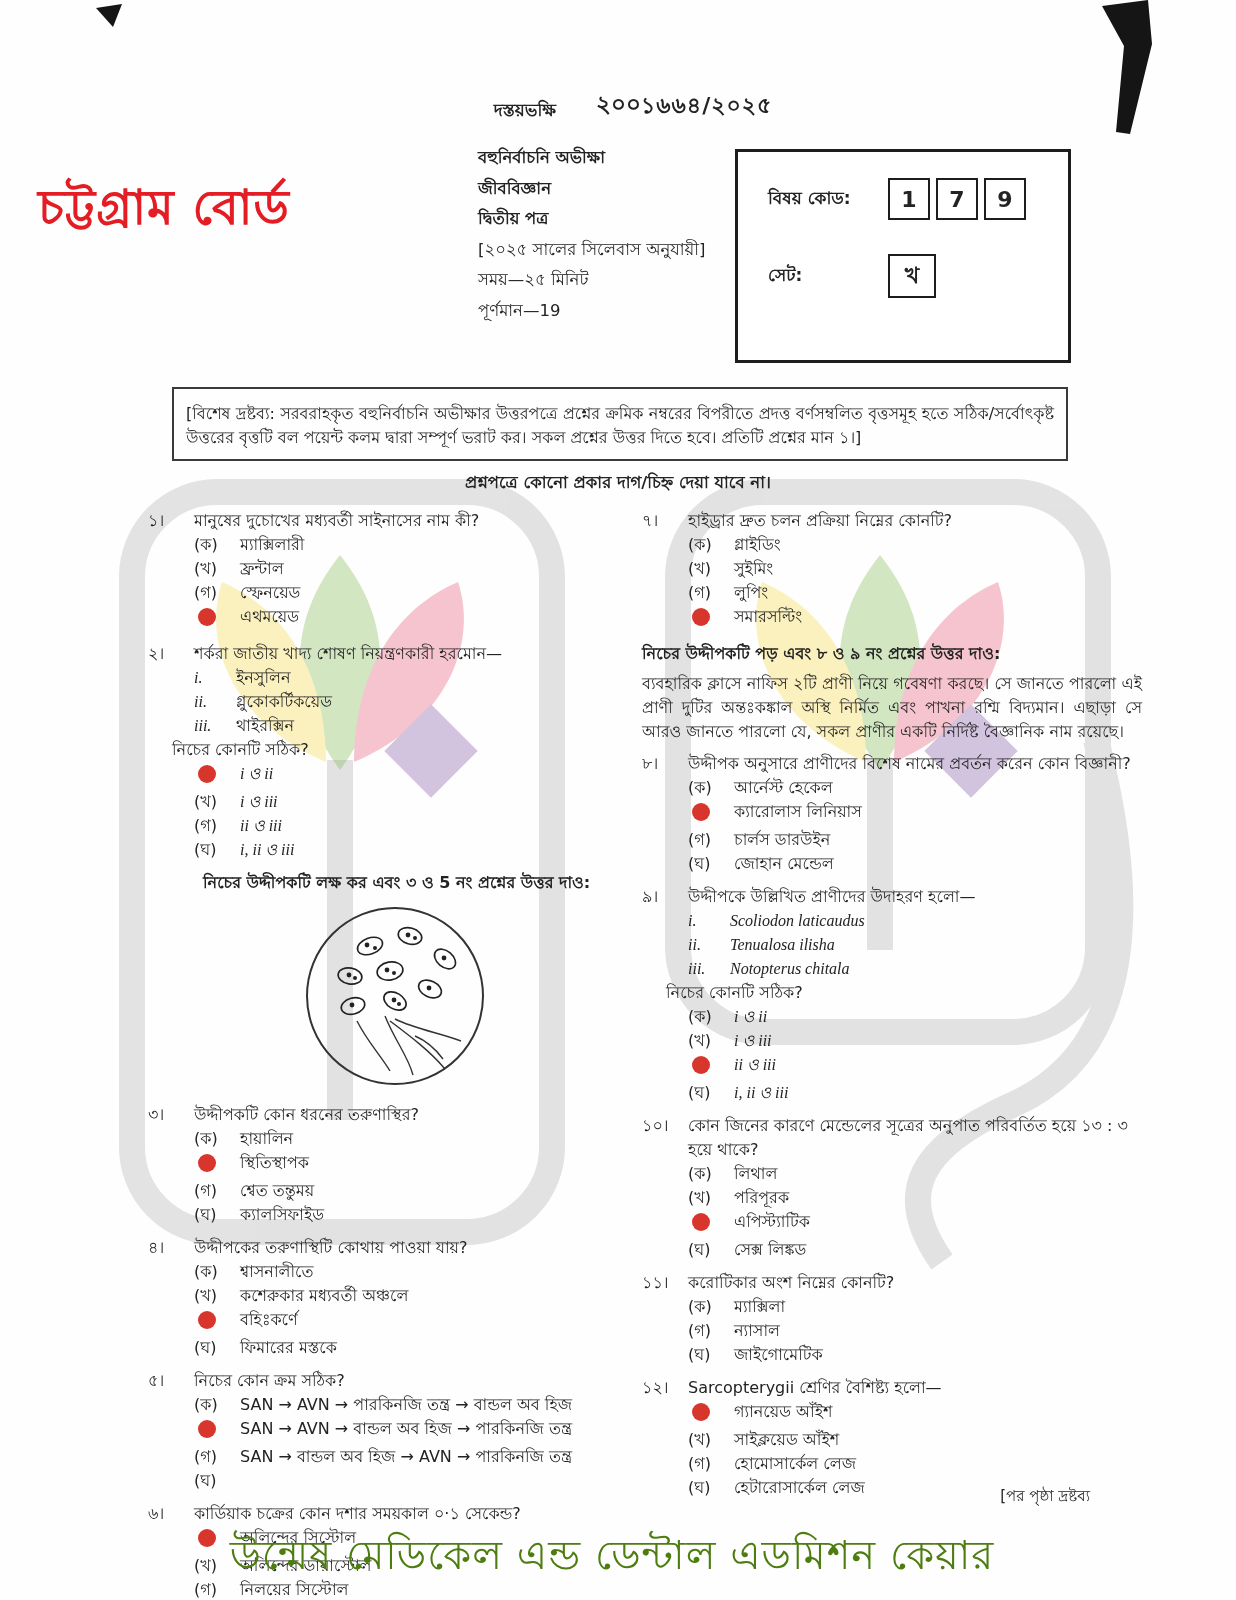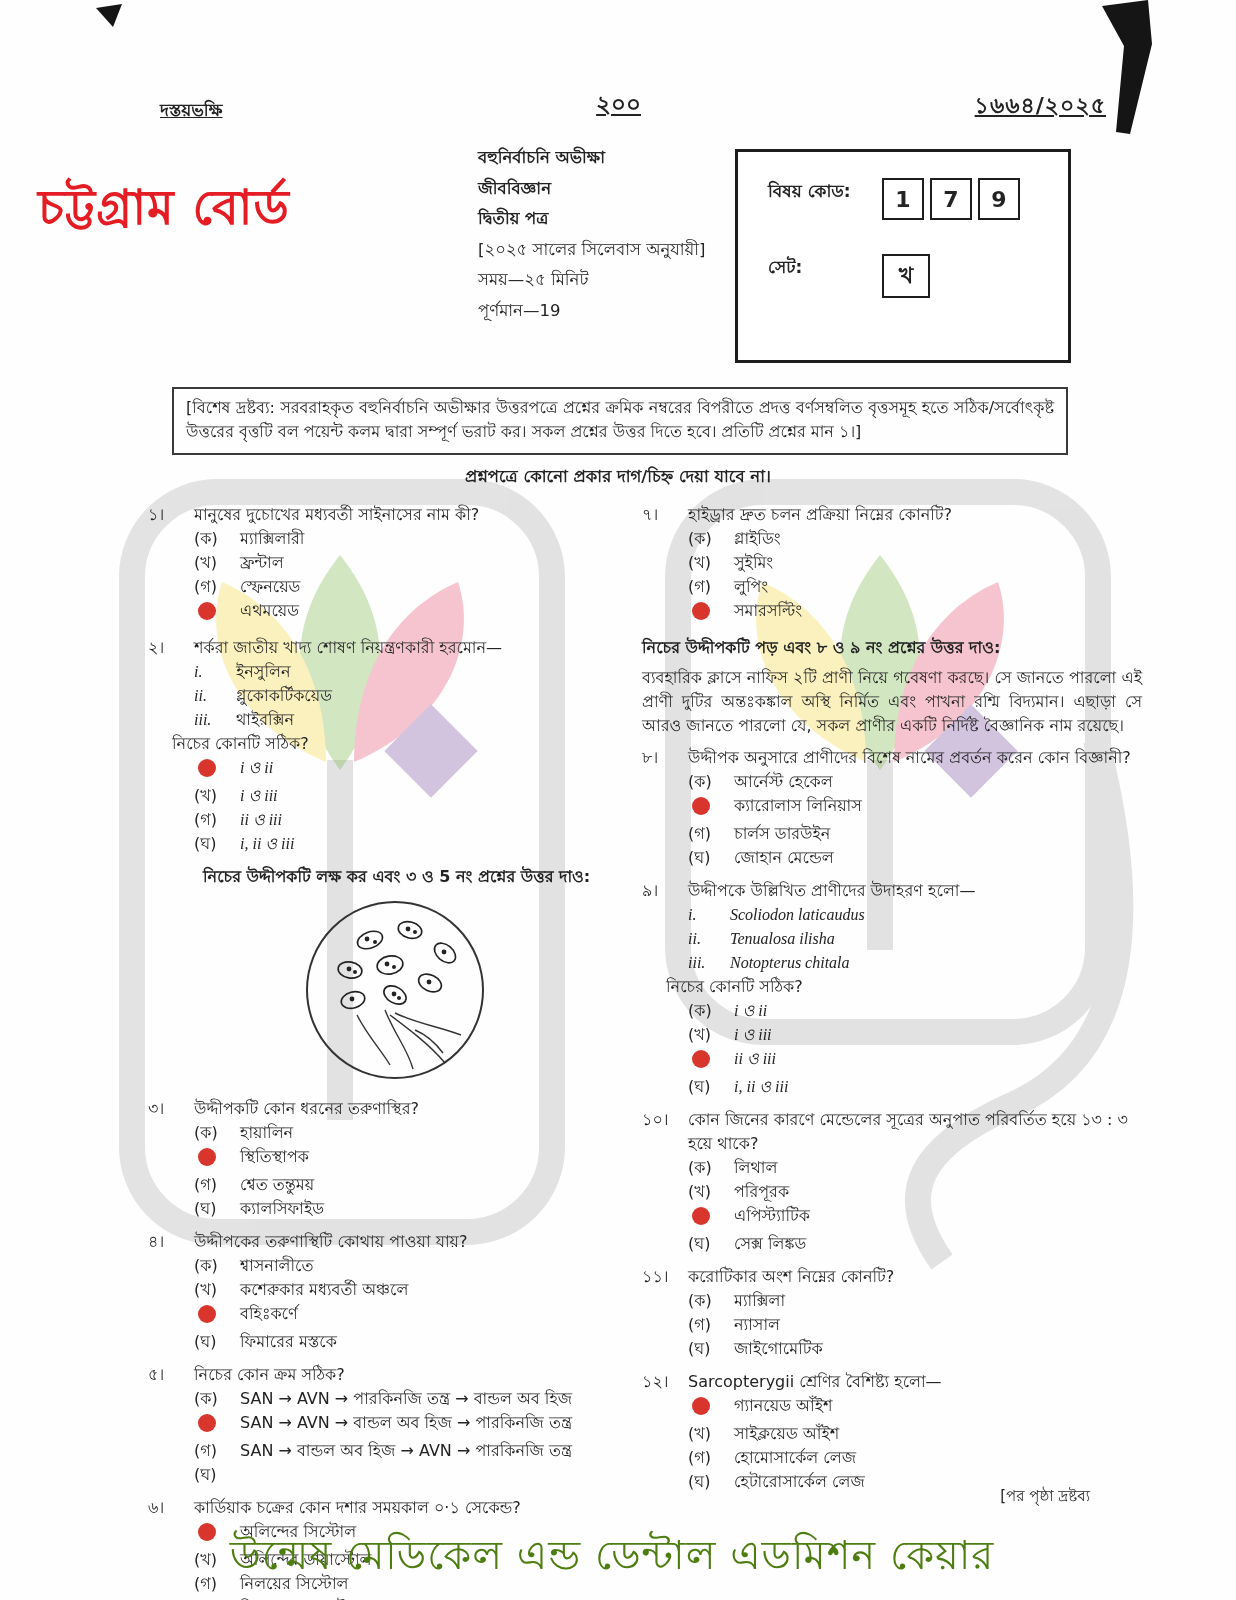--- a/index.html
+++ b/index.html
@@ -8,43 +8,43 @@
     background:#fefefe; overflow:hidden;
     font-family:"DejaVu Sans","Liberation Sans",sans-serif;
     color:#232323; font-size:16px;
   }
   .layer{position:relative; z-index:1;}
   
   .artifact-svg{position:absolute; top:0; left:0; z-index:3; pointer-events:none;}
   
   .watermark{position:absolute; top:0; left:0; z-index:0; pointer-events:none;}
   
-  .toprow{display:flex; justify-content:space-between; align-items:flex-end;
-          padding:86px 130px 0 160px;text-decoration:underline;}
+  .toprow{display:flex; justify-content:center; align-items:flex-end;
+          padding:86px 130px 0 160px;}
   .toprow .hand{font-size:17px; font-weight:bold;}
   .toprow .pageno{font-size:23px; font-weight:bold; margin-left:40px;}
   .toprow .papercode{font-size:22px; font-weight:bold; letter-spacing:1px;}
   
   .headrow{position:relative; height:238px; margin-top:18px;}
   .board-title{position:absolute; left:38px; top:28px; font-size:48px; font-weight:800;
                color:#e41d24; letter-spacing:1px;}
   .exam-meta{position:absolute; left:478px; top:0; line-height:1.85; font-size:16.5px;}
   .exam-meta .b{font-weight:bold;}
   .code-box{position:absolute; left:735px; top:6px; width:330px; height:208px;
             border:3px solid #1d1d1d; background:#fff;}
-  .code-row{display:flex; align-items:flex-start; gap:14px; margin:26px 0 0 30px;}
+  .code-row{display:flex; align-items:center; gap:20px; margin:26px 0 0 30px;}
   .code-row.second{margin-top:34px;}
   .code-label{font-weight:bold; font-size:17px; width:100px;}
   .digit-boxes{display:flex; gap:6px;}
   .digitbox{width:38px; height:38px; border:2.5px solid #1d1d1d; display:flex;
             align-items:center; justify-content:center; font-size:22px; font-weight:bold;}
   .setbox{width:44px; height:40px; border:2.5px solid #1d1d1d; display:flex;
           align-items:center; justify-content:center; font-size:22px; font-weight:bold;}
   
-  .notice{margin:6px 168px 0 172px; border:2px solid #3a3a3a; padding:7px 12px 9px 12px;
+  .notice{margin:6px 168px 0 172px; border:2px solid #3a3a3a; padding:13px 12px 9px 12px;
           font-size:16px; line-height:1.5; text-align:justify;}
   .no-mark{text-align:center; margin-top:9px; font-size:16.5px; font-weight:bold;}
   
   .columns{display:flex; padding:12px 40px 0 148px; gap:26px;}
   .col{position:relative; z-index:1;}
   .col.left{width:468px; flex:none;}
   .col.right{width:500px; flex:none;}
   .q{margin-bottom:9px;}
   .qhead{display:flex; line-height:24px;}
   .qno{width:46px; flex:none;}

